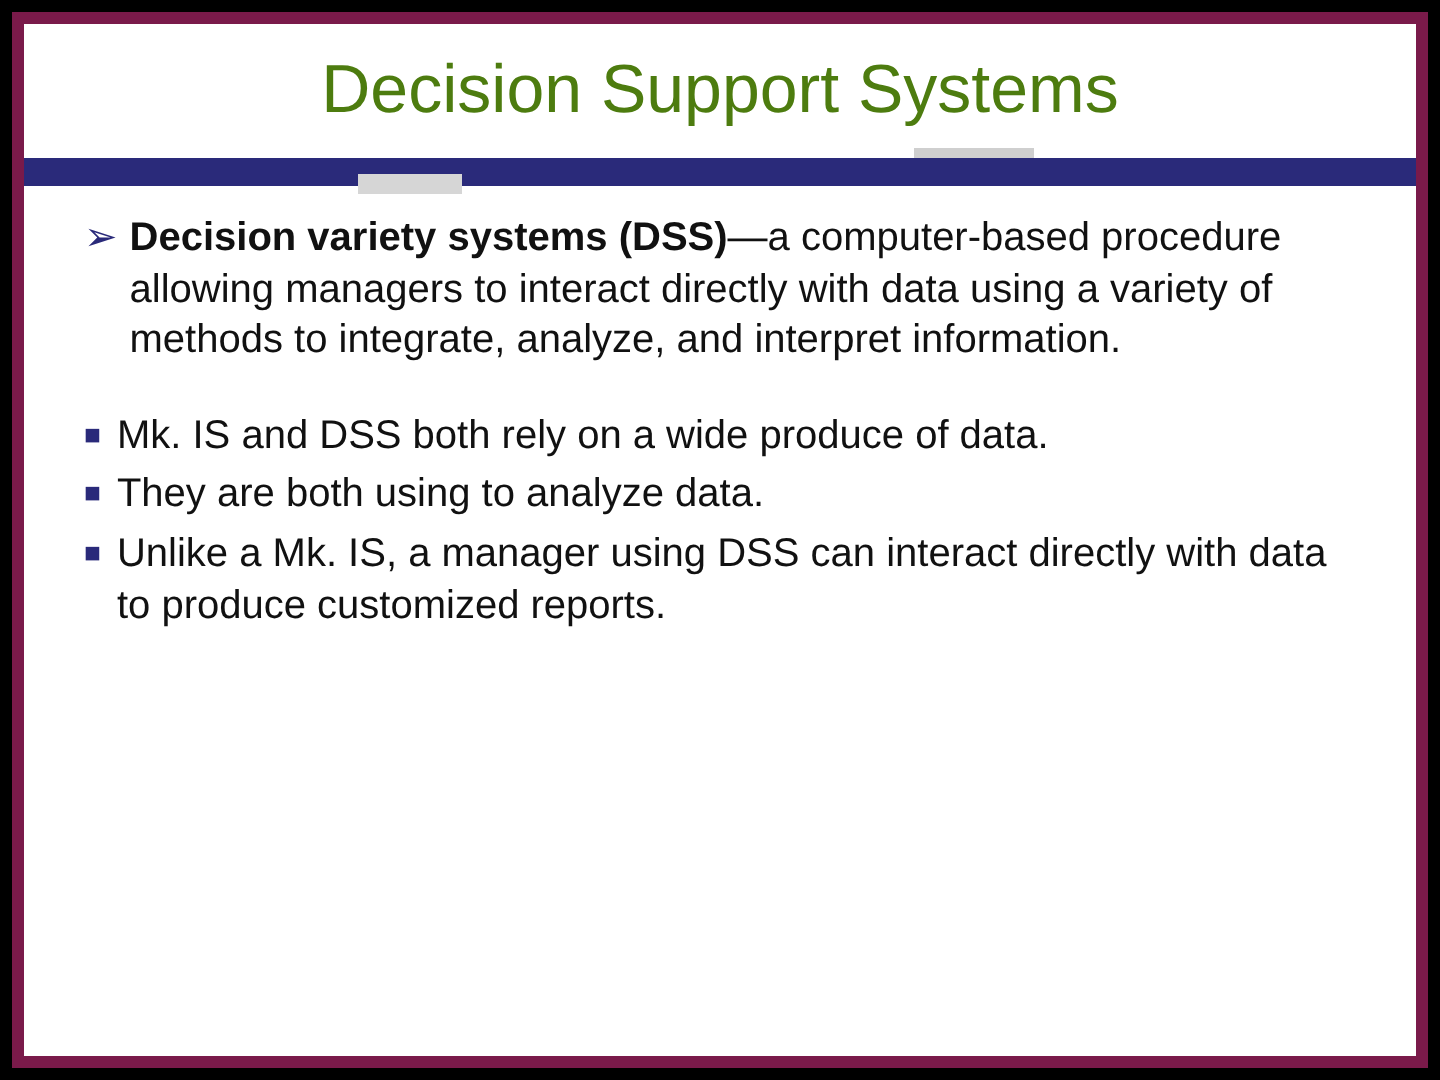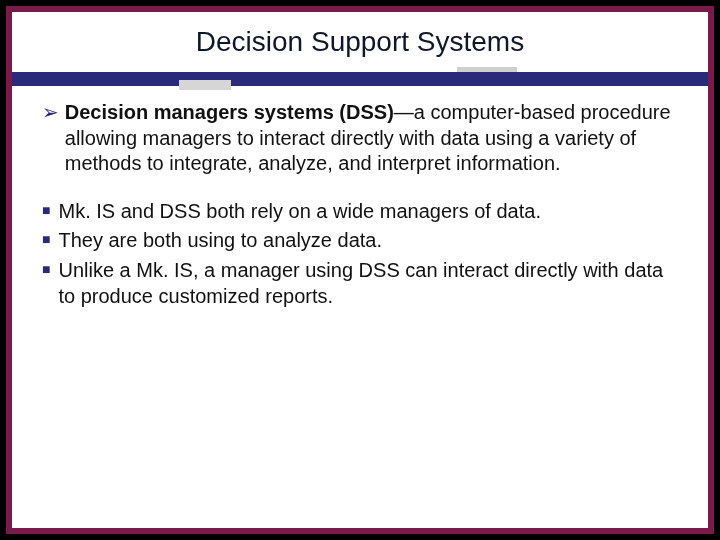--- a/index.html
+++ b/index.html
@@ -26,23 +26,23 @@
     background: #ffffff;
     position: relative;
     display: flex;
     flex-direction: column;
   }
   .title-area {
     padding: 14px 0 8px 0;
     text-align: center;
   }
   .title-area h1 {
-    font-size: 28px;
+    font-size: 34px;
     font-weight: 400;
-    color: #0f172a;
+    color: #4d7c0f;
     font-family: Arial, Helvetica, sans-serif;
   }
   .title-underline {
     position: relative;
     height: 22px;
     width: 100%;
   }
   .bar-navy {
     position: absolute;
     left: 0;
@@ -115,27 +115,27 @@
         <div class="bar-gray1"></div>
         <div class="bar-navy"></div>
         <div class="bar-gray2"></div>
       </div>
 
       <div class="content">
 
         <div class="bullet-l1">
           <span class="marker">➢</span>
           <span class="text">
-            <span class="bold">Decision managers systems (DSS)</span><span>—a computer-based procedure allowing managers to interact directly with data using a variety of methods to integrate, analyze, and interpret information.</span>
+            <span class="bold">Decision variety systems (DSS)</span><span>—a computer-based procedure allowing managers to interact directly with data using a variety of methods to integrate, analyze, and interpret information.</span>
           </span>
         </div>
 
         <div class="bullet-l2">
           <span class="marker">■</span>
-          <span class="text">Mk. IS and DSS both rely on a wide managers of data.</span>
+          <span class="text">Mk. IS and DSS both rely on a wide produce of data.</span>
         </div>
         <div class="bullet-l2">
           <span class="marker">■</span>
           <span class="text">They are both using to analyze data.</span>
         </div>
         <div class="bullet-l2">
           <span class="marker">■</span>
           <span class="text">Unlike a Mk. IS, a manager using DSS can interact directly with data to produce customized reports.</span>
         </div>
 

